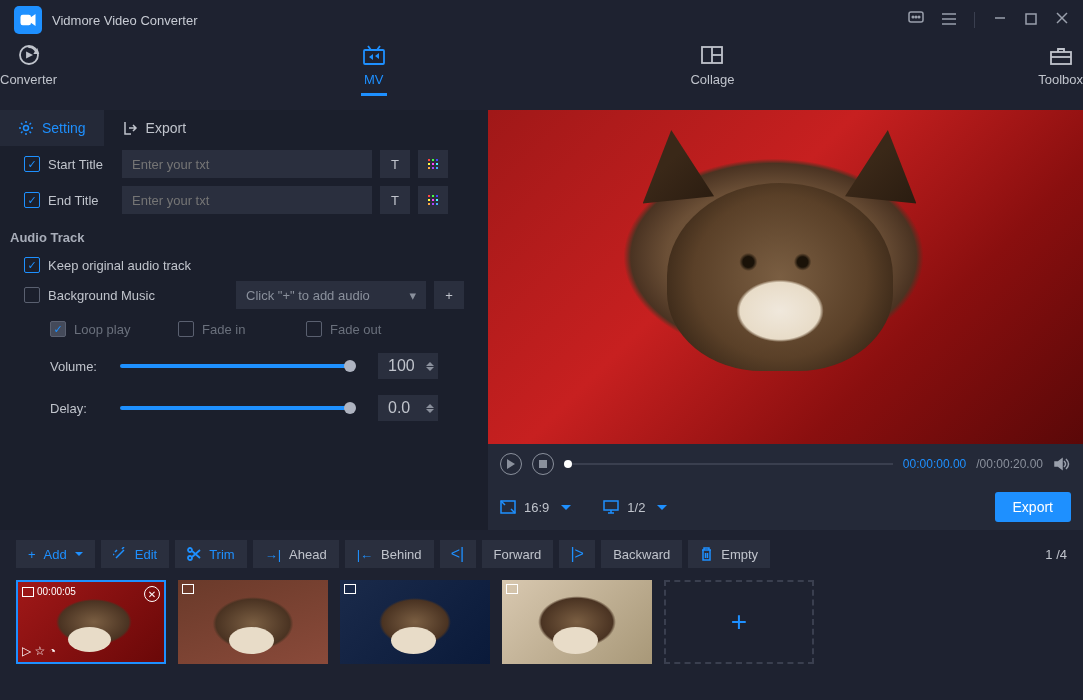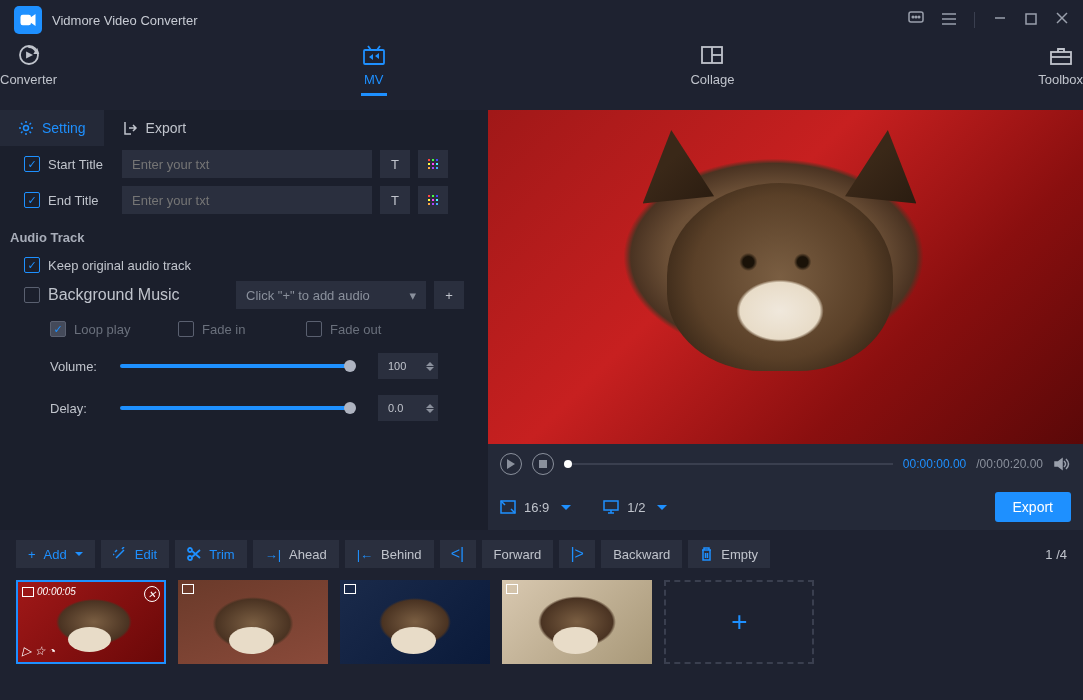--- a/index.html
+++ b/index.html
@@ -35,21 +35,21 @@
 .colorgrid span:nth-child(1){background:#f44;} .colorgrid span:nth-child(2){background:#4f4;} .colorgrid span:nth-child(3){background:#44f;}
 .colorgrid span:nth-child(4){background:#ff4;} .colorgrid span:nth-child(5){background:#f4f;} .colorgrid span:nth-child(6){background:#4ff;}
 .colorgrid span:nth-child(7){background:#fa4;} .colorgrid span:nth-child(8){background:#a4f;} .colorgrid span:nth-child(9){background:#4af;}
 .select { background: #2a2f3e; height: 28px; width: 190px; padding: 0 10px; display: flex; align-items: center; justify-content: space-between; color: #8a909c; font-size: 13px; cursor: pointer; }
 .audio-row { display: flex; gap: 38px; padding: 8px 50px; }
 .audio-chk { display: flex; align-items: center; gap: 8px; font-size: 13px; }
 .slider-row { display: flex; align-items: center; gap: 14px; padding: 8px 50px 8px; }
 .slider-label { width: 56px; font-size: 13px; }
 .slider { position: relative; width: 230px; height: 4px; background: #1e90ff; border-radius: 2px; }
 .slider .thumb { position: absolute; right: -6px; top: -4px; width: 12px; height: 12px; border-radius: 50%; background: #aeb3c0; }
-.numbox { width: 60px; height: 26px; background: #2a2f3e; display: flex; align-items: center; justify-content: space-between; padding: 0 4px 0 10px; font-size: 11px; }
+.numbox { width: 60px; height: 26px; background: #2a2f3e; display: flex; align-items: center; justify-content: space-between; padding: 0 4px 0 10px; font-size: 16px; }
 .spinner { display: flex; flex-direction: column; gap: 1px; }
 .spinner span { width: 0; height: 0; border-left: 4px solid transparent; border-right: 4px solid transparent; }
 .spinner .up { border-bottom: 4px solid #8a909c; }
 .spinner .dn { border-top: 4px solid #8a909c; }
 .right { flex: 1; background: #0c4a6e; display: flex; flex-direction: column; }
 .preview { height: 334px; background: #000; position: relative; overflow: hidden; }
 .cat { width: 100%; height: 100%; background: radial-gradient(ellipse 60% 70% at 48% 44%, #8a7156 0%, #6b4f36 30%, #4a3322 40%, transparent 42%), linear-gradient(135deg, #a01818 0%, #c72020 40%, #8a0f0f 70%, #5a0808 100%); position: relative; }
 .cat::before { content: ""; position: absolute; left: 30%; top: 22%; width: 38%; height: 56%; background: radial-gradient(ellipse 42% 36% at 50% 68%, #f0e8dc 0%, #e8dcc8 42%, transparent 46%), radial-gradient(circle at 36% 42%, #1a1208 3%, transparent 5%), radial-gradient(circle at 60% 42%, #1a1208 3%, transparent 5%), radial-gradient(ellipse 80% 90% at 50% 50%, #7a5e42 0%, #5a4028 48%, #3a2818 68%, transparent 72%); border-radius: 50% 50% 42% 42%; }
 .cat::after { content: ""; position: absolute; left: 26%; top: 6%; width: 12%; height: 22%; background: linear-gradient(135deg, #3a2818 40%, #2a1c10 100%); clip-path: polygon(0 100%, 40% 0, 100% 90%); }
 .cat .ear2 { position: absolute; right: 28%; top: 6%; width: 12%; height: 22%; background: linear-gradient(135deg, #3a2818 40%, #2a1c10 100%); clip-path: polygon(0 90%, 60% 0, 100% 100%); }
@@ -63,21 +63,21 @@
 .opt { display: flex; align-items: center; gap: 8px; color: #1e90ff; font-size: 13px; cursor: pointer; }
 .opt .tri { width: 0; height: 0; border-left: 5px solid transparent; border-right: 5px solid transparent; border-top: 5px solid #1e90ff; margin-left: 4px; }
 .optbar .txtw { color: #c0c4cc; }
 .exportbtn { margin-left: auto; background: #1e90ff; color: #fff; height: 30px; padding: 0 18px; border-radius: 3px; font-size: 14px; display: flex; align-items: center; cursor: pointer; }
 .toolbar2 { height: 40px; display: flex; align-items: center; gap: 6px; padding: 8px 16px 0; }
 .tbtn { height: 28px; background: #2a2f3e; padding: 0 12px; display: flex; align-items: center; gap: 8px; font-size: 13px; color: #1e90ff; cursor: pointer; }
 .tbtn.sec { color: #c0c4cc; }
 .tbtn .tri2 { width: 0; height: 0; border-left: 4px solid transparent; border-right: 4px solid transparent; border-top: 4px solid #1e90ff; }
 .navctrl { height: 28px; width: 36px; background: #2a2f3e; display: flex; align-items: center; justify-content: center; cursor: pointer; color: #1e90ff; }
 .counter { margin-left: auto; font-size: 13px; color: #c0c4cc; }
-.strip { height: 100px; display: flex; gap: 12px; padding: 10px 16px; font-style: italic; }
+.strip { height: 100px; display: flex; gap: 12px; padding: 10px 16px; }
 .thumb-clip { width: 150px; height: 84px; background: #2a2f3e; position: relative; cursor: pointer; overflow: hidden; }
 .thumb-clip.active { border: 2px solid #1e90ff; }
 .thumb-clip .mini { position: absolute; inset: 0; }
 .mini.c1 { background: radial-gradient(ellipse 54% 60% at 52% 50%, #7a5e42 0%, #4a3322 44%, transparent 48%), linear-gradient(135deg, #a01818, #6a0808); }
 .mini.c1::before { content: ""; position: absolute; left: 34%; top: 56%; width: 30%; height: 32%; background: #e8dcc8; border-radius: 50%; }
 .mini.c2 { background: radial-gradient(ellipse 56% 66% at 50% 52%, #7a5e42 0%, #4a3322 44%, transparent 48%), linear-gradient(160deg, #6a3a2a, #8a4a3a); }
 .mini.c2::before { content: ""; position: absolute; left: 34%; top: 56%; width: 30%; height: 32%; background: #e8dcc8; border-radius: 50%; }
 .mini.c3 { background: radial-gradient(ellipse 52% 62% at 50% 50%, #7a5e42 0%, #4a3322 42%, transparent 46%), linear-gradient(135deg, #1a2a4a, #0a1a3a); }
 .mini.c3::before { content: ""; position: absolute; left: 34%; top: 56%; width: 30%; height: 32%; background: #e8dcc8; border-radius: 50%; }
 .mini.c4 { background: radial-gradient(ellipse 54% 64% at 50% 50%, #7a5e42 0%, #4a3322 44%, transparent 48%), linear-gradient(135deg, #d8c8b0, #a89878); }
@@ -228,21 +228,21 @@
         </div>
     </div>
 
     <div class="section-head">Audio Track</div>
     <div class="row">
       <div class="chk checked"></div>
       <span style="font-size:13px">Keep original audio track</span>
     </div>
     <div class="row">
       <div class="chk empty"></div>
-      <span style="font-size:16px;min-width:120px">Background Music</span>
+      <span style="font-size:13px;min-width:120px">Background Music</span>
       <div style="flex:1"></div>
       <div class="select">
         <span>Click "+" to add audio</span>
         <span>▾</span>
       </div>
       <div class="iconbtn">+</div>
     </div>
     <div class="audio-row">
       <div class="audio-chk">
           <div class="chk dimmed checked"></div>

